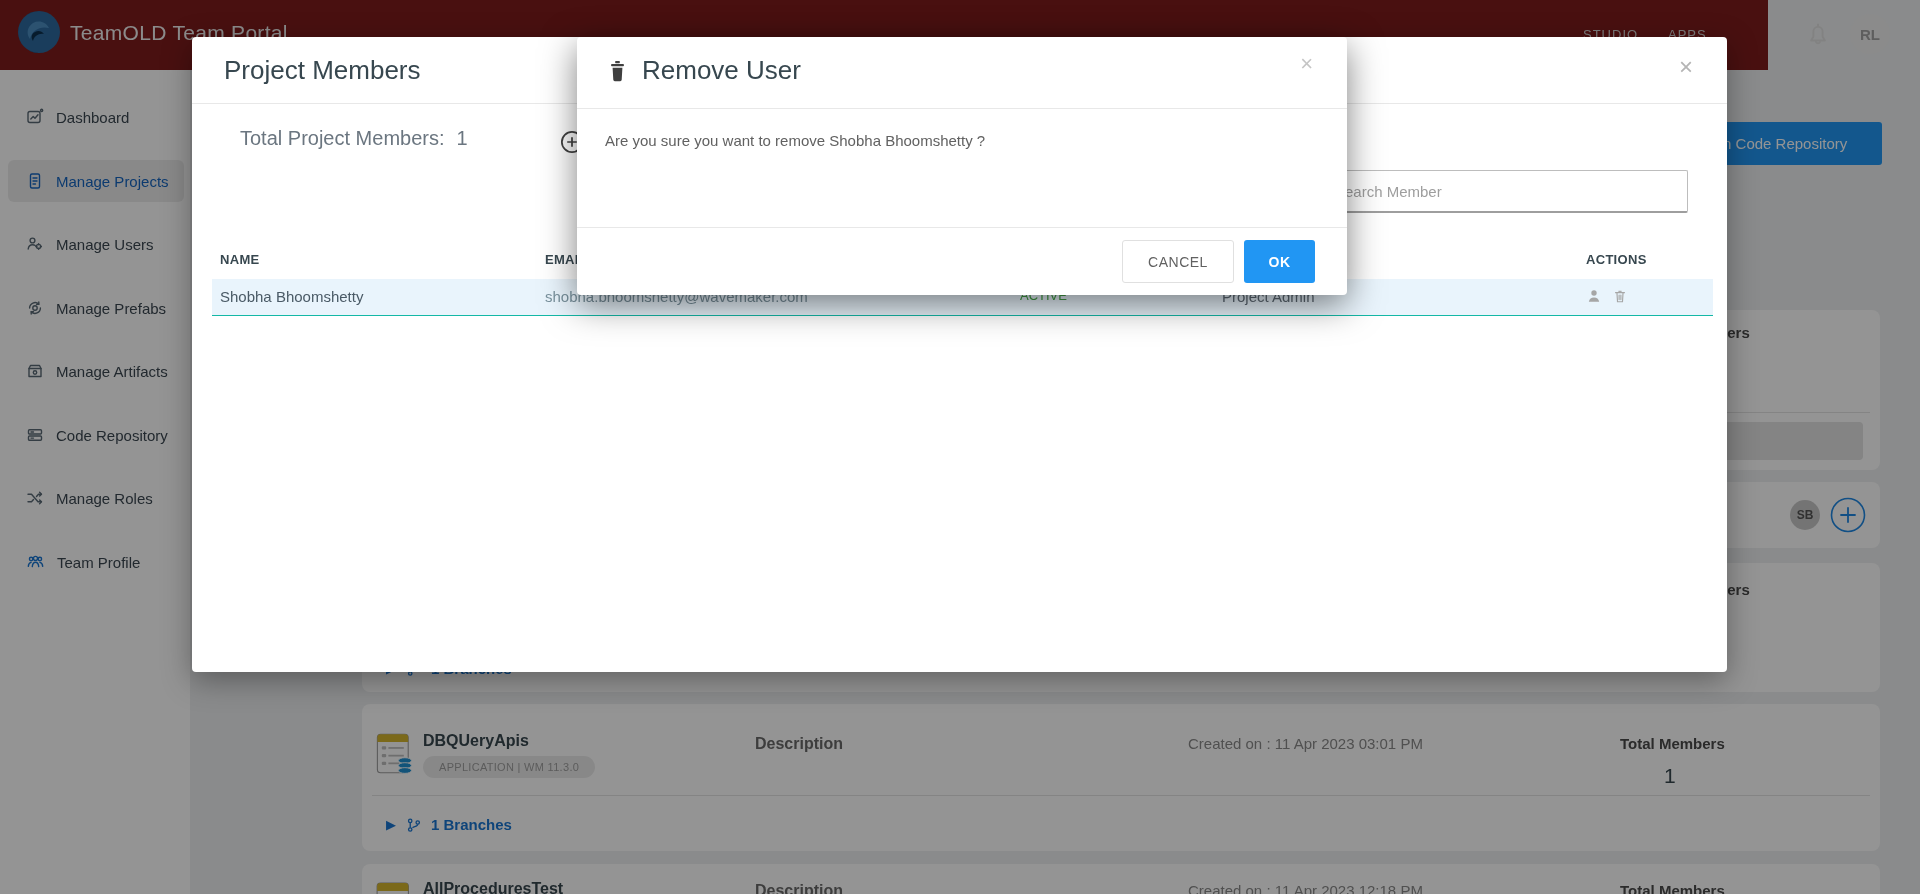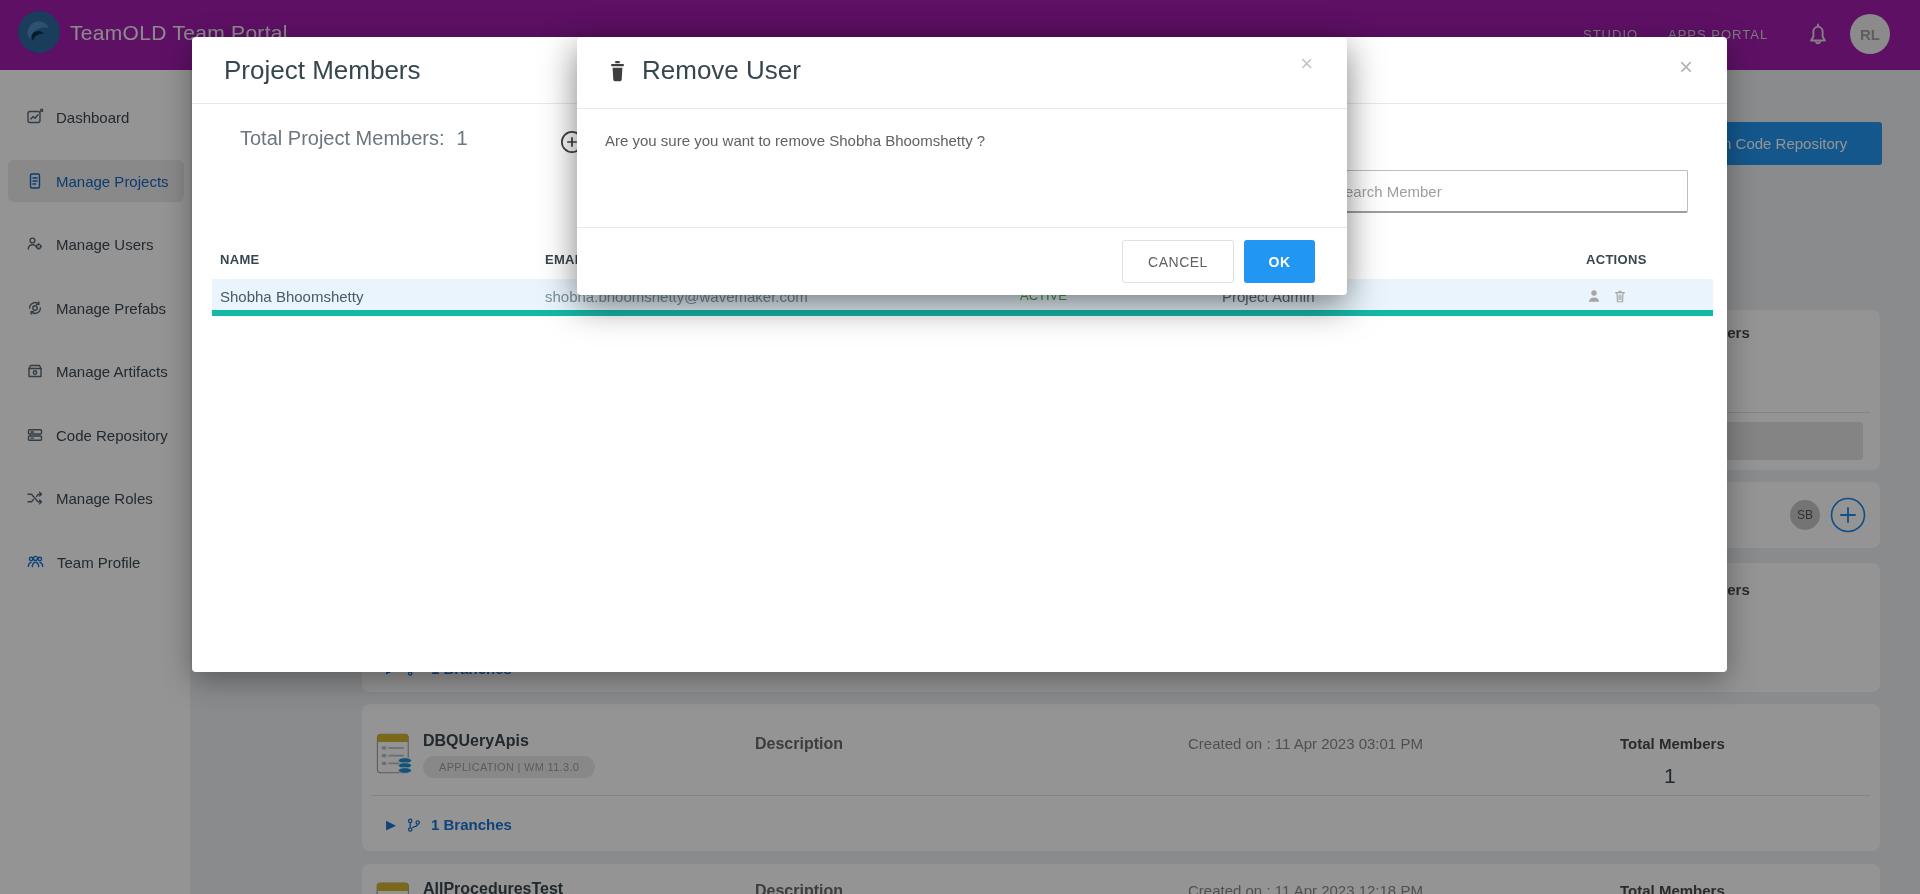--- a/index.html
+++ b/index.html
@@ -2,21 +2,21 @@
 <html><head>
 <meta charset="utf-8">
 <style>
   * { margin:0; padding:0; box-sizing:border-box; }
   html,body { width:1920px; height:894px; overflow:hidden; }
   body { font-family:"Liberation Sans","DejaVu Sans",sans-serif; position:relative; background:#eef0f1; }
   .abs { position:absolute; }
   svg { display:block; }
 
   
-  .topbar { position:absolute; left:0; top:0; width:1920px; height:70px; background:#a21caf; z-index:2;padding-left:25px; }
+  .topbar { position:absolute; left:0; top:0; width:1768px; height:70px; background:#7f1d1d; z-index:2;padding-left:25px; }
   .logo { position:absolute; left:16px; top:9px; width:46px; height:46px; }
   .app-title { position:absolute; left:70px; top:21px; font-size:21px; color:#f0f0f0; letter-spacing:.3px; }
   .top-nav { position:absolute; top:27px; font-size:13px; color:#d5d5d5; letter-spacing:1px; cursor:pointer; }
   .bell { position:absolute; left:1805px; top:20px; color:#e0e0e0; }
   .avatar-rl { position:absolute; left:1850px; top:14px; width:40px; height:40px; border-radius:50%;
                background:#efefef; color:#a3a3a3; font-size:15px; font-weight:bold;
                display:flex; align-items:center; justify-content:center; }
 
   
   .sidebar { position:absolute; left:0; top:70px; width:190px; height:824px; background:#ffffff; z-index:2; }
@@ -40,21 +40,21 @@
   .branch-row .play { font-size:13px; color:#1976d2; }
   .branch-row .blabel { font-size:15px; font-weight:bold; }
   .branch-row svg { stroke:#1976d2; fill:none; stroke-width:1.4; }
   .proj-title { font-size:16px; font-weight:bold; color:#37474f; }
   .pill { position:absolute; background:#ebebeb; color:#9e9e9e; font-size:11px; letter-spacing:.3px;
           padding:5px 16px; border-radius:13px; white-space:nowrap; }
   .desc-label { font-size:16px; font-weight:bold; color:#6a6a6a; }
   .created { font-size:15px; color:#8a8a8a; }
   .tm-value { font-size:21px; color:#37474f; }
   .avatar-sb { position:absolute; width:30px; height:30px; border-radius:50%; background:#c9c9c9;
-               color:#555; font-size:12px; font-weight:normal; display:flex; align-items:center; justify-content:center; }
+               color:#555; font-size:12px; font-weight:bold; display:flex; align-items:center; justify-content:center; }
   .add-circle { position:absolute; width:36px; height:36px; cursor:pointer; }
 
   
   .overlay { position:absolute; inset:0; background:rgba(0,0,0,.42); z-index:10; }
 
   
   .modal-members { position:absolute; left:192px; top:37px; width:1535px; height:635px; background:#fff;
                    border-radius:4px; box-shadow:0 8px 30px rgba(0,0,0,.35); z-index:20; }
   .mm-title { position:absolute; left:32px; top:18px; font-size:26px; color:#37474f; }
   .mm-close { position:absolute; right:34px; top:18px; font-size:24px; color:#b5b5b5; cursor:pointer; line-height:1; }
@@ -62,21 +62,21 @@
   .mm-total { position:absolute; left:48px; top:90px; font-size:20px; color:#6b7680; }
   .mm-total b { font-weight:400; margin-left:12px; }
   .mm-add { position:absolute; left:368px; top:93px; cursor:pointer; }
   .mm-add svg { stroke:#424242; fill:none; stroke-width:1.6; }
   .mm-search { position:absolute; left:1130px; top:133px; width:366px; height:43px;
                border:1px solid #bdbdbd; border-bottom:2px solid #9e9e9e; border-radius:2px;
                font-size:15px; color:#444; padding:0 12px; outline:none; font-family:inherit; }
   .mm-search::placeholder { color:#9e9e9e; }
   .th { position:absolute; top:215px; font-size:13px; font-weight:bold; color:#37474f; letter-spacing:.3px; }
   .mm-row { position:absolute; left:20px; top:242px; width:1501px; height:37px; background:#e9f4fc;
-            border-bottom:6px solid #14b8a6; }
+            border-bottom:1px solid #14b8a6; }
   .cell { position:absolute; top:9px; font-size:15px; }
   .act-icons { position:absolute; top:9px; display:flex; gap:10px; }
   .act-icons svg { cursor:pointer; }
 
   
   .modal-remove { position:absolute; left:577px; top:37px; width:770px; height:258px; background:#fff;
                   border-radius:4px; box-shadow:0 10px 35px rgba(0,0,0,.5); z-index:30; }
   .rm-head { position:absolute; left:30px; top:18px; display:flex; align-items:center; gap:14px; }
   .rm-title { font-size:26px; color:#37474f; }
   .rm-close { position:absolute; right:34px; top:16px; font-size:22px; color:#c5c5c5; cursor:pointer; line-height:1; }

